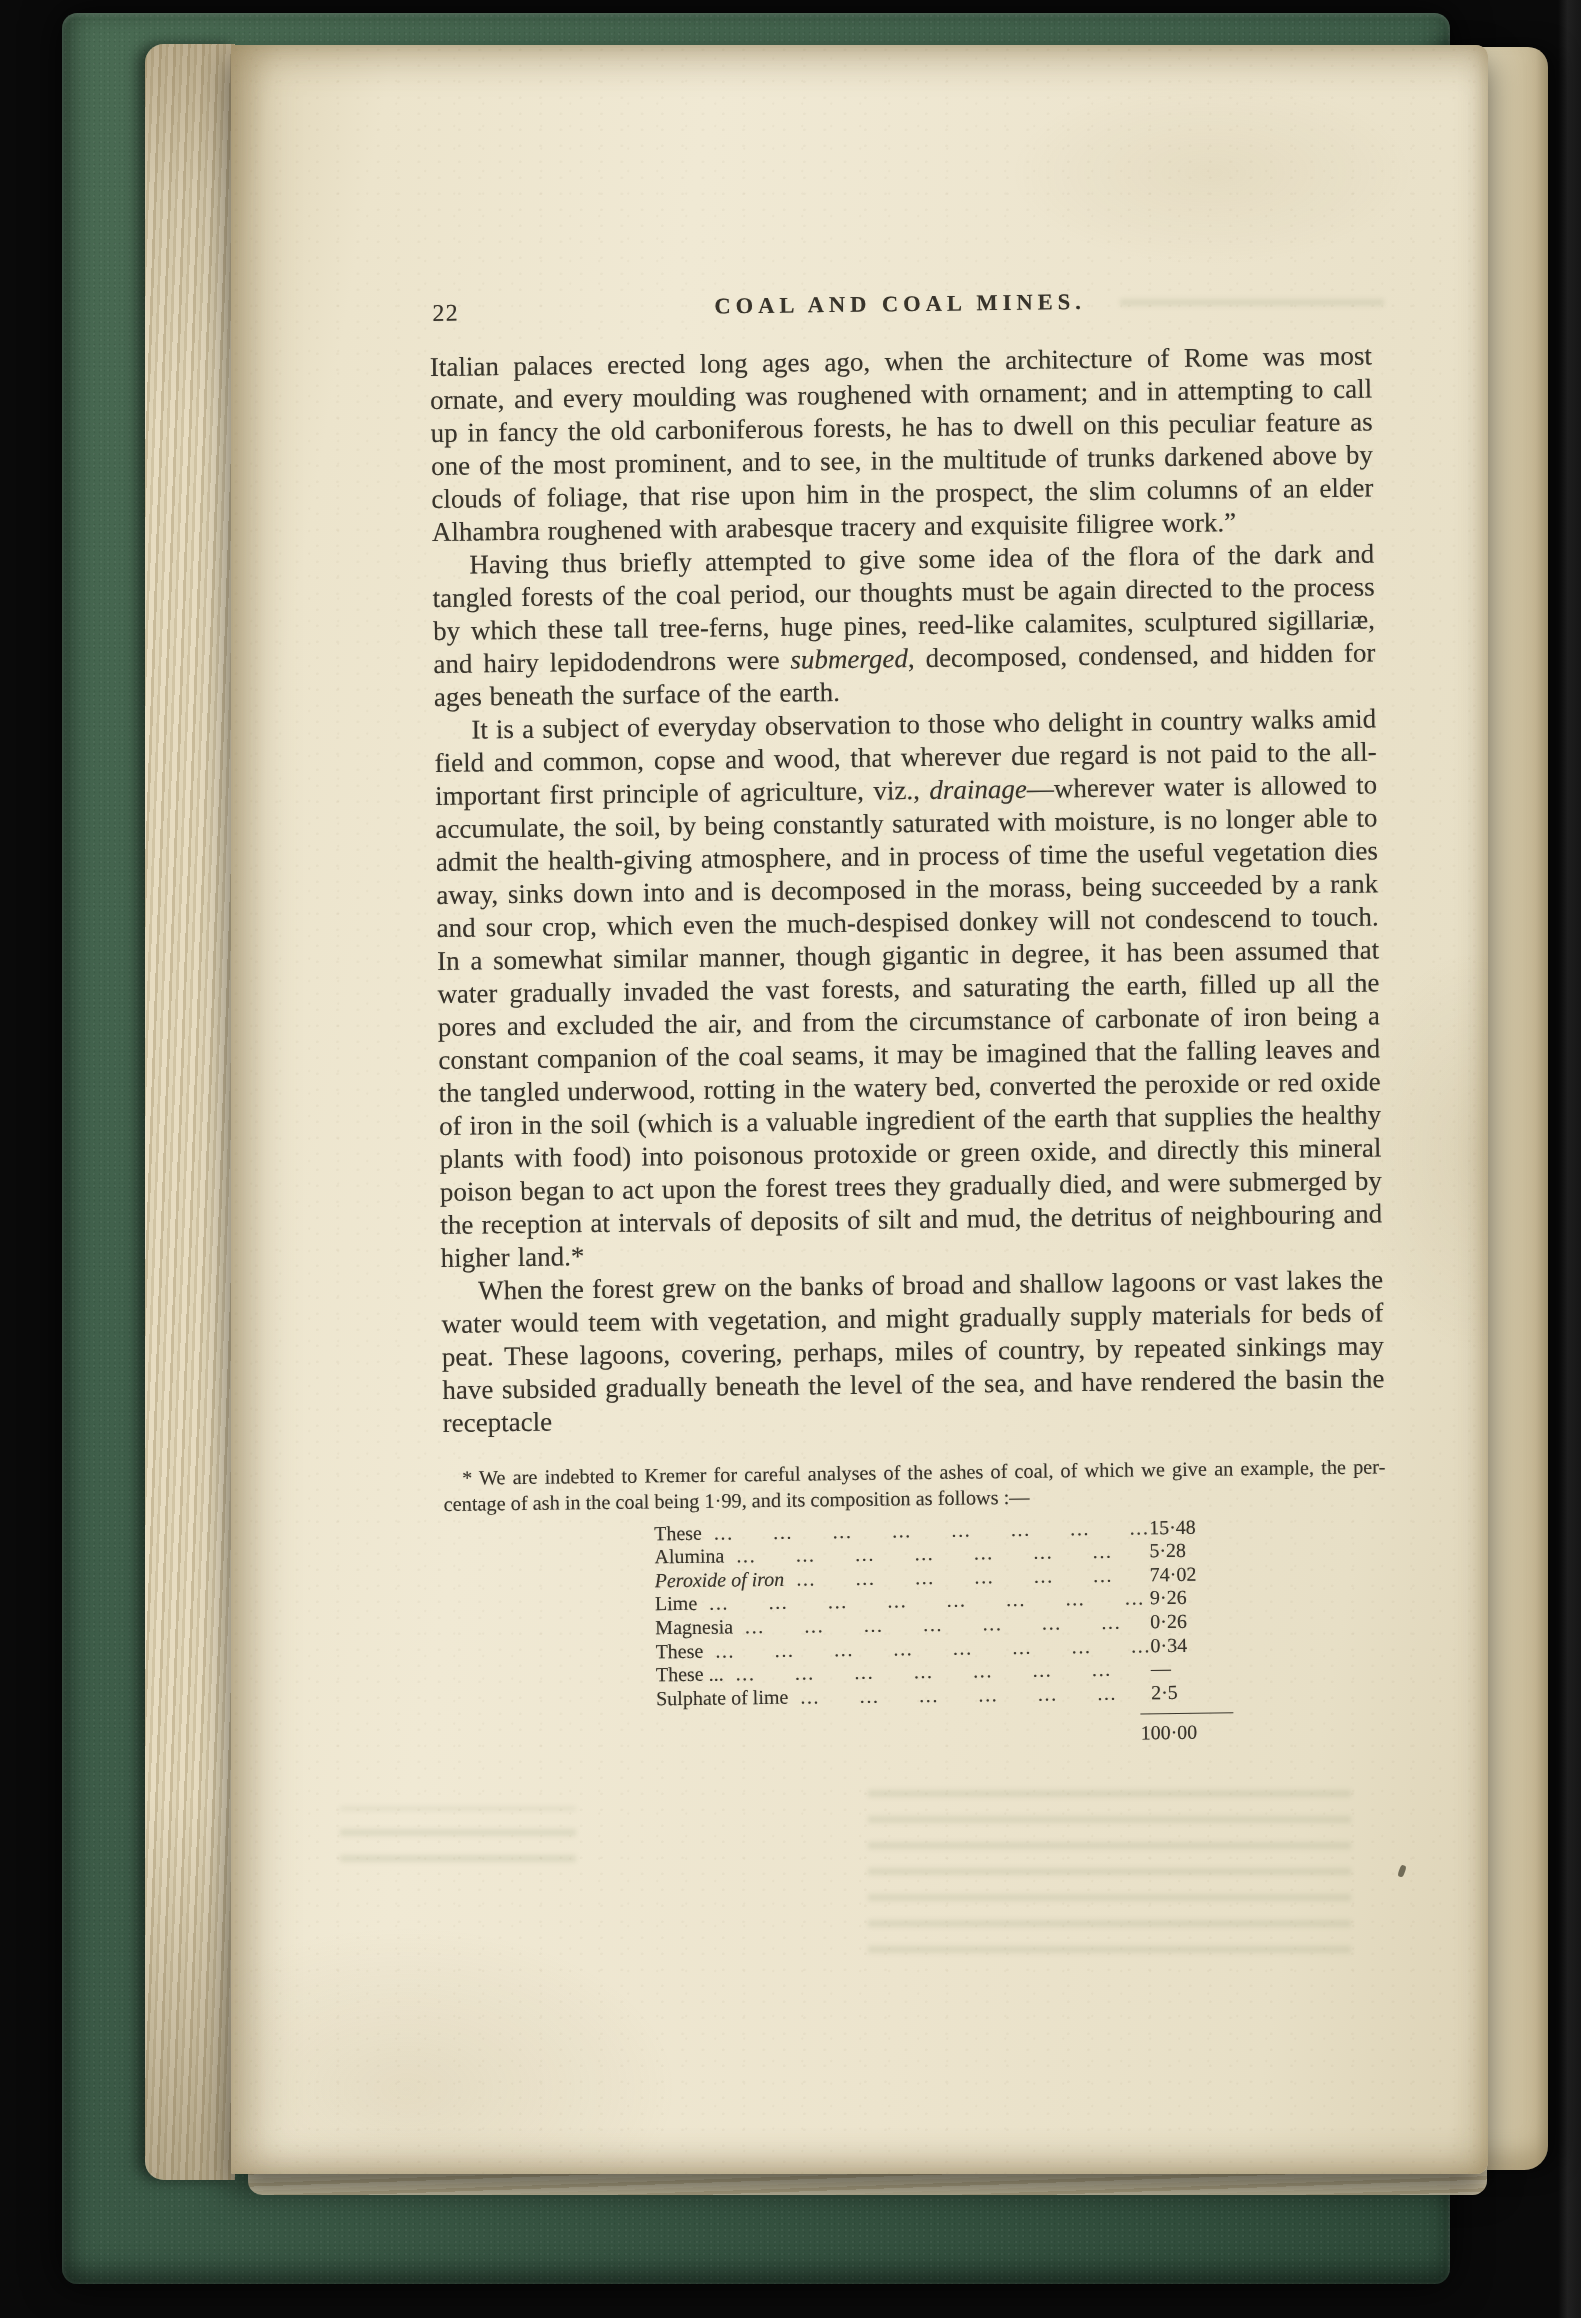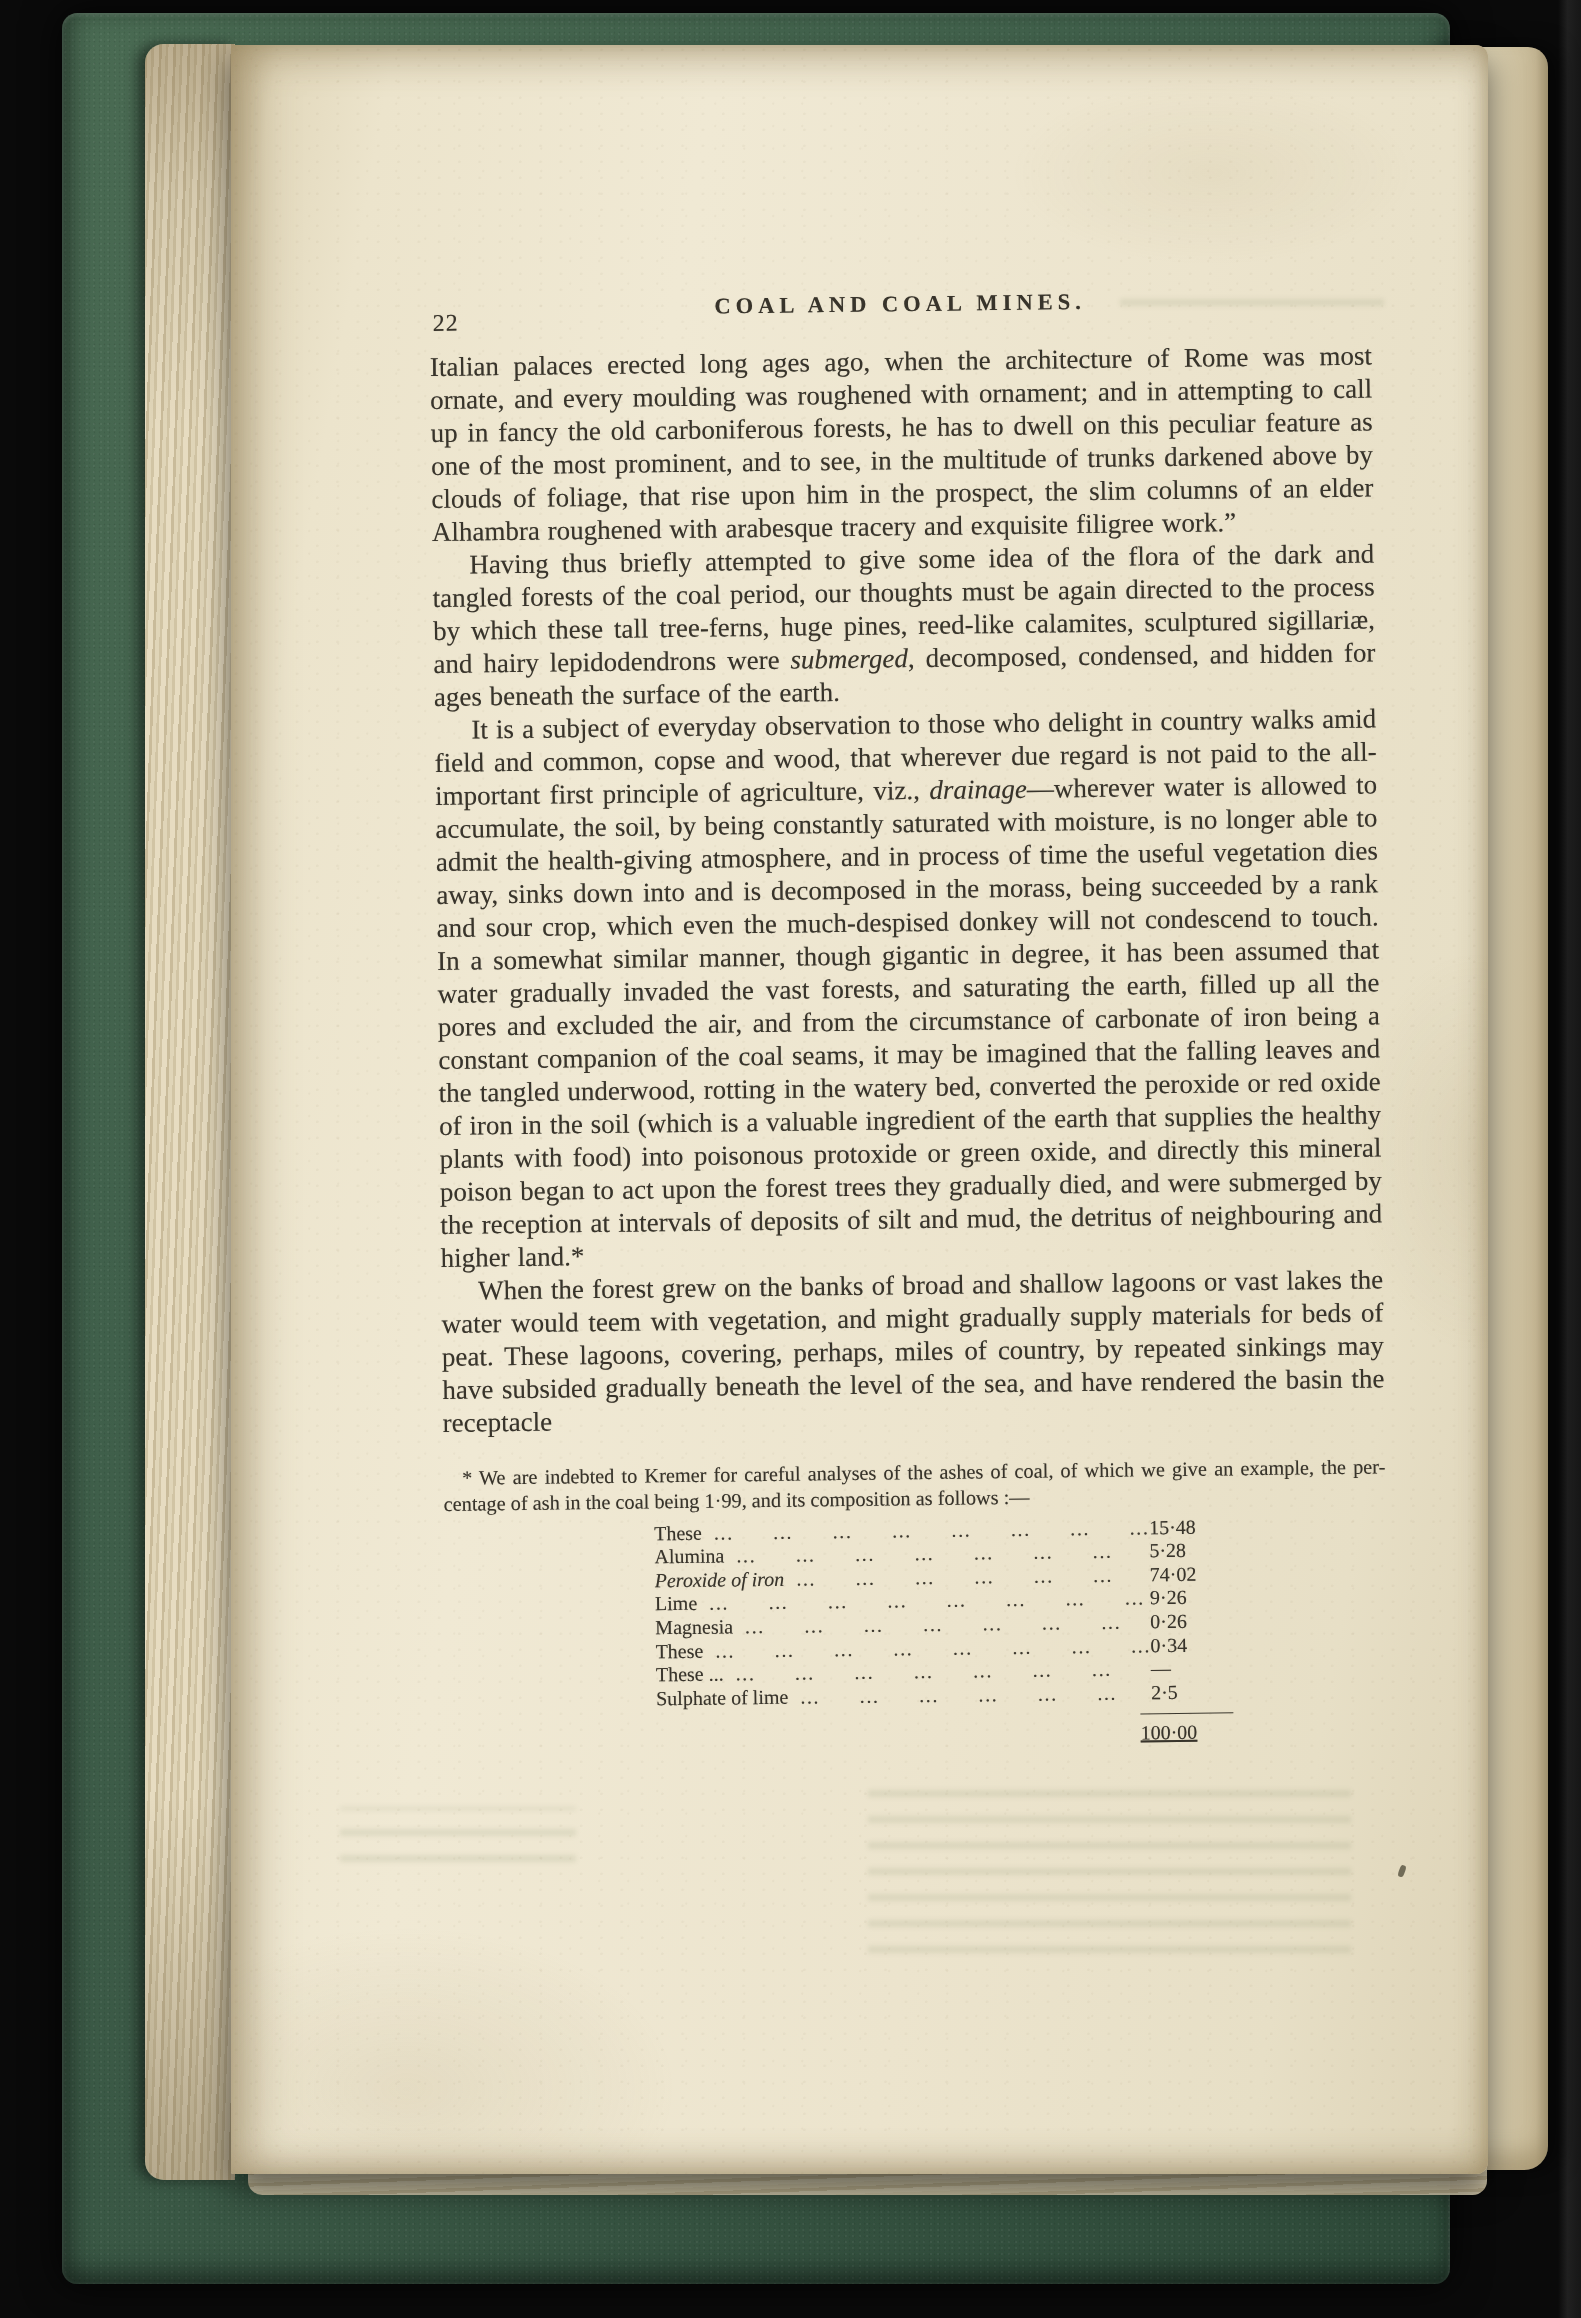--- a/index.html
+++ b/index.html
@@ -106,21 +106,21 @@
   
   .content {
     position:absolute; left:429px; top:297px; width:942px;
     transform:rotate(-0.7deg); transform-origin:0 0;
     color:#38342b;
     text-shadow:0 0 0.7px rgba(56,52,43,.45);
     z-index:6;
   }
   .header { position:relative; height:30px; margin-bottom:24px; }
   .pagenum {
-    position:absolute; left:3.3px; top:13px;
+    position:absolute; left:3.3px; top:3px;
     font-size:24px; letter-spacing:1.1px;
   }
   .running {
     display:block; text-align:center;
     font-size:22.5px; font-weight:700; letter-spacing:5px;
     white-space:nowrap;
   }
 
   .body p {
     font-size:27px; line-height:33px;
@@ -146,21 +146,20 @@
   .tdots {
     flex:1; overflow:hidden; white-space:nowrap;
     letter-spacing:1.6px; word-spacing:33px; padding-right:11px;
     color:#3d392f;
   }
   .tval { min-width:82px; text-align:left; white-space:nowrap; }
   .ttotal { height:auto; line-height:normal; margin-top:8.8px; justify-content:flex-end; overflow:visible; }
   .ttotal .tval {
     border-top:1.6px solid #3c382e; padding-top:6.6px;
     min-width:93px;
-    text-decoration:underline;
   }
 </style>
 </head>
 <body>
 
 <div id="stage">
 
   <div class="right-strip"></div>
   <div class="cover"></div>
   <div class="underpage"></div>

